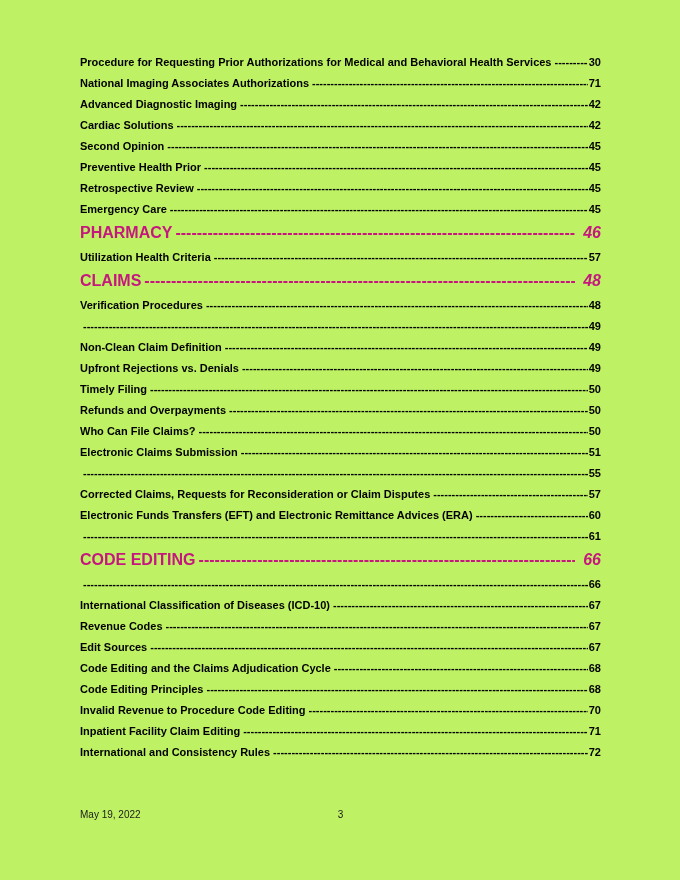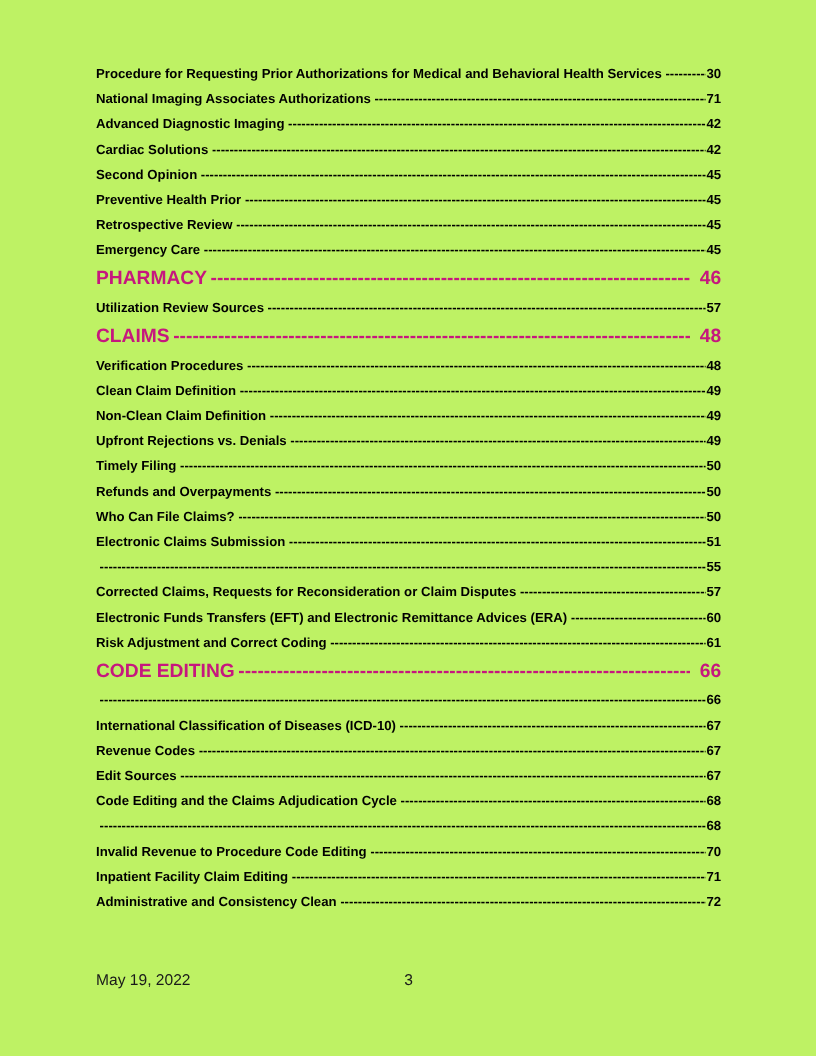--- a/index.html
+++ b/index.html
@@ -39,27 +39,27 @@
   }
   .label { flex: 0 0 auto; white-space: nowrap; }
   .leader {
     flex: 1 1 auto;
     overflow: hidden;
     white-space: nowrap;
     margin-left: 3px;
     margin-right: 1px;
   }
   .pagenum { flex: 0 0 auto; white-space: nowrap; }
-  .toc-row.section .pagenum { padding-left: 7px; }
+  .toc-row.section .pagenum { padding-left: 7px; font-style: italic; }
   .footer {
     position: absolute;
     left: 80px; right: 79px;
     top: 809px;
     text-align: center;
-    font-size: 13px;
+    font-size: 10px;
     font-weight: normal;
     color: #1a1a1a;
   }
   .footer .date {
     position: absolute;
     left: 0; top: 0;
   }
 </style>
 </head>
 <body>
@@ -115,39 +115,38 @@
       <span class="pagenum">45</span>
     </div>
 
     <div class="toc-row section">
       <span class="label">PHARMACY</span>
       <span class="leader">------------------------------------------------------------------------------------------------------------------------------------------------------------------------------------------------------------------------------------------------------------------------------------------------------------</span>
       <span class="pagenum">46</span>
     </div>
 
     <div class="toc-row entry">
-      <span class="label">Utilization Review Sources</span>
+      <span class="label">Utilization Health Criteria</span>
       <span class="leader">------------------------------------------------------------------------------------------------------------------------------------------------------------------------------------------------------------------------------------------------------------------------------------------------------------</span>
       <span class="pagenum">57</span>
     </div>
 
     <div class="toc-row section">
       <span class="label">CLAIMS</span>
       <span class="leader">------------------------------------------------------------------------------------------------------------------------------------------------------------------------------------------------------------------------------------------------------------------------------------------------------------</span>
       <span class="pagenum">48</span>
     </div>
 
     <div class="toc-row entry">
       <span class="label">Verification Procedures</span>
       <span class="leader">------------------------------------------------------------------------------------------------------------------------------------------------------------------------------------------------------------------------------------------------------------------------------------------------------------</span>
       <span class="pagenum">48</span>
     </div>
 
     <div class="toc-row entry">
-      <span class="label">Clean Claim Definition</span>
       <span class="leader">------------------------------------------------------------------------------------------------------------------------------------------------------------------------------------------------------------------------------------------------------------------------------------------------------------</span>
       <span class="pagenum">49</span>
     </div>
 
     <div class="toc-row entry">
       <span class="label">Non-Clean Claim Definition</span>
       <span class="leader">------------------------------------------------------------------------------------------------------------------------------------------------------------------------------------------------------------------------------------------------------------------------------------------------------------</span>
       <span class="pagenum">49</span>
     </div>
 
@@ -192,21 +191,20 @@
       <span class="pagenum">57</span>
     </div>
 
     <div class="toc-row entry">
       <span class="label">Electronic Funds Transfers (EFT) and Electronic Remittance Advices (ERA)</span>
       <span class="leader">------------------------------------------------------------------------------------------------------------------------------------------------------------------------------------------------------------------------------------------------------------------------------------------------------------</span>
       <span class="pagenum">60</span>
     </div>
 
     <div class="toc-row entry">
-      <span class="label">Risk Adjustment and Correct Coding</span>
       <span class="leader">------------------------------------------------------------------------------------------------------------------------------------------------------------------------------------------------------------------------------------------------------------------------------------------------------------</span>
       <span class="pagenum">61</span>
     </div>
 
     <div class="toc-row section">
       <span class="label">CODE EDITING</span>
       <span class="leader">------------------------------------------------------------------------------------------------------------------------------------------------------------------------------------------------------------------------------------------------------------------------------------------------------------</span>
       <span class="pagenum">66</span>
     </div>
 
@@ -233,38 +231,39 @@
       <span class="pagenum">67</span>
     </div>
 
     <div class="toc-row entry">
       <span class="label">Code Editing and the Claims Adjudication Cycle</span>
       <span class="leader">------------------------------------------------------------------------------------------------------------------------------------------------------------------------------------------------------------------------------------------------------------------------------------------------------------</span>
       <span class="pagenum">68</span>
     </div>
 
     <div class="toc-row entry">
+      <span class="label">Code Editing Principles</span>
       <span class="leader">------------------------------------------------------------------------------------------------------------------------------------------------------------------------------------------------------------------------------------------------------------------------------------------------------------</span>
       <span class="pagenum">68</span>
     </div>
 
     <div class="toc-row entry">
       <span class="label">Invalid Revenue to Procedure Code Editing</span>
       <span class="leader">------------------------------------------------------------------------------------------------------------------------------------------------------------------------------------------------------------------------------------------------------------------------------------------------------------</span>
       <span class="pagenum">70</span>
     </div>
 
     <div class="toc-row entry">
       <span class="label">Inpatient Facility Claim Editing</span>
       <span class="leader">------------------------------------------------------------------------------------------------------------------------------------------------------------------------------------------------------------------------------------------------------------------------------------------------------------</span>
       <span class="pagenum">71</span>
     </div>
 
     <div class="toc-row entry">
-      <span class="label">Administrative and Consistency Clean</span>
+      <span class="label">International and Consistency Rules</span>
       <span class="leader">------------------------------------------------------------------------------------------------------------------------------------------------------------------------------------------------------------------------------------------------------------------------------------------------------------</span>
       <span class="pagenum">72</span>
     </div>
   </div>
 
   <div class="footer">
     <span class="date">May 19, 2022</span>
     <span class="num">3</span>
   </div>
 

